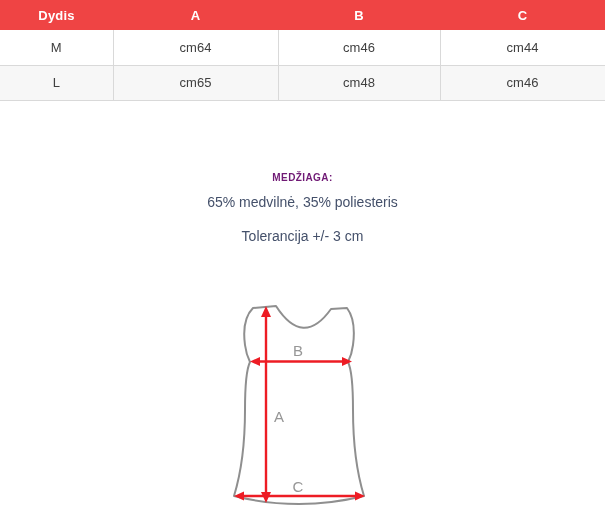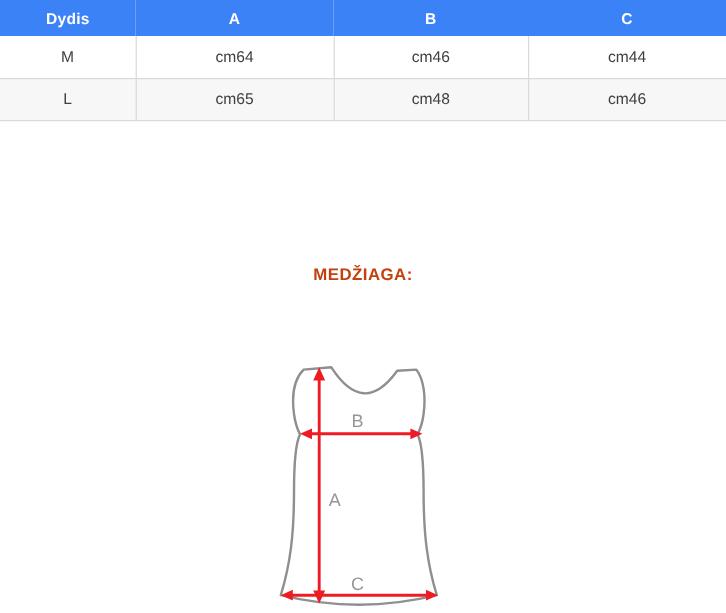--- a/index.html
+++ b/index.html
@@ -17,21 +17,21 @@
     width: 605px;
     border-collapse: collapse;
     table-layout: fixed;
   }
   table.size-table col.c0 { width: 113px; }
   table.size-table col.c1 { width: 165px; }
   table.size-table col.c2 { width: 162px; }
   table.size-table col.c3 { width: 165px; }
 
   table.size-table thead th {
-    background: #3b82f6;
+    background: #ef4444;
     color: #ffffff;
     height: 30px;
     font-size: 13px;
     font-weight: 700;
     text-align: center;
     letter-spacing: 0.2px;
     margin-left: 12px;
   }
   table.size-table tbody td {
     height: 35px;
@@ -47,24 +47,23 @@
 
   
   .info {
     position: absolute;
     top: 170px; left: 0;
     width: 605px;
     text-align: center;
     color: #44506a;
   }
   .info .material-title {
-    margin-top: 50px;
-    font-size: 14px;
+    font-size: 10px;
     font-weight: 700;
-    color: #c2410c;
+    color: #701a75;
     letter-spacing: 0.4px;
     line-height: 16px;
   }
   .info .material-composition {
     margin-top: 8px;
     font-size: 14px;
     line-height: 16px;
   }
   .info .tolerance {
     margin-top: 18px;
@@ -119,20 +118,22 @@
         <td>cm65</td>
         <td>cm48</td>
         <td>cm46</td>
       </tr>
     </tbody>
   </table>
 </div>
 
 <div class="info">
   <div class="material-title">MEDŽIAGA:</div>
+  <div class="material-composition">65% medvilnė, 35% poliesteris</div>
+  <div class="tolerance">Tolerancija +/- 3 cm</div>
 </div>
 
 <svg class="diagram" viewBox="0 290 605 221" width="605" height="221" xmlns="http://www.w3.org/2000/svg">
 
   <path class="garment-stroke" d="M 253,308
            L 276,306
            Q 303,348 331,309
            L 347,308
            C 353,316 355,330 353,345
            C 352,353 350,358 348,362

